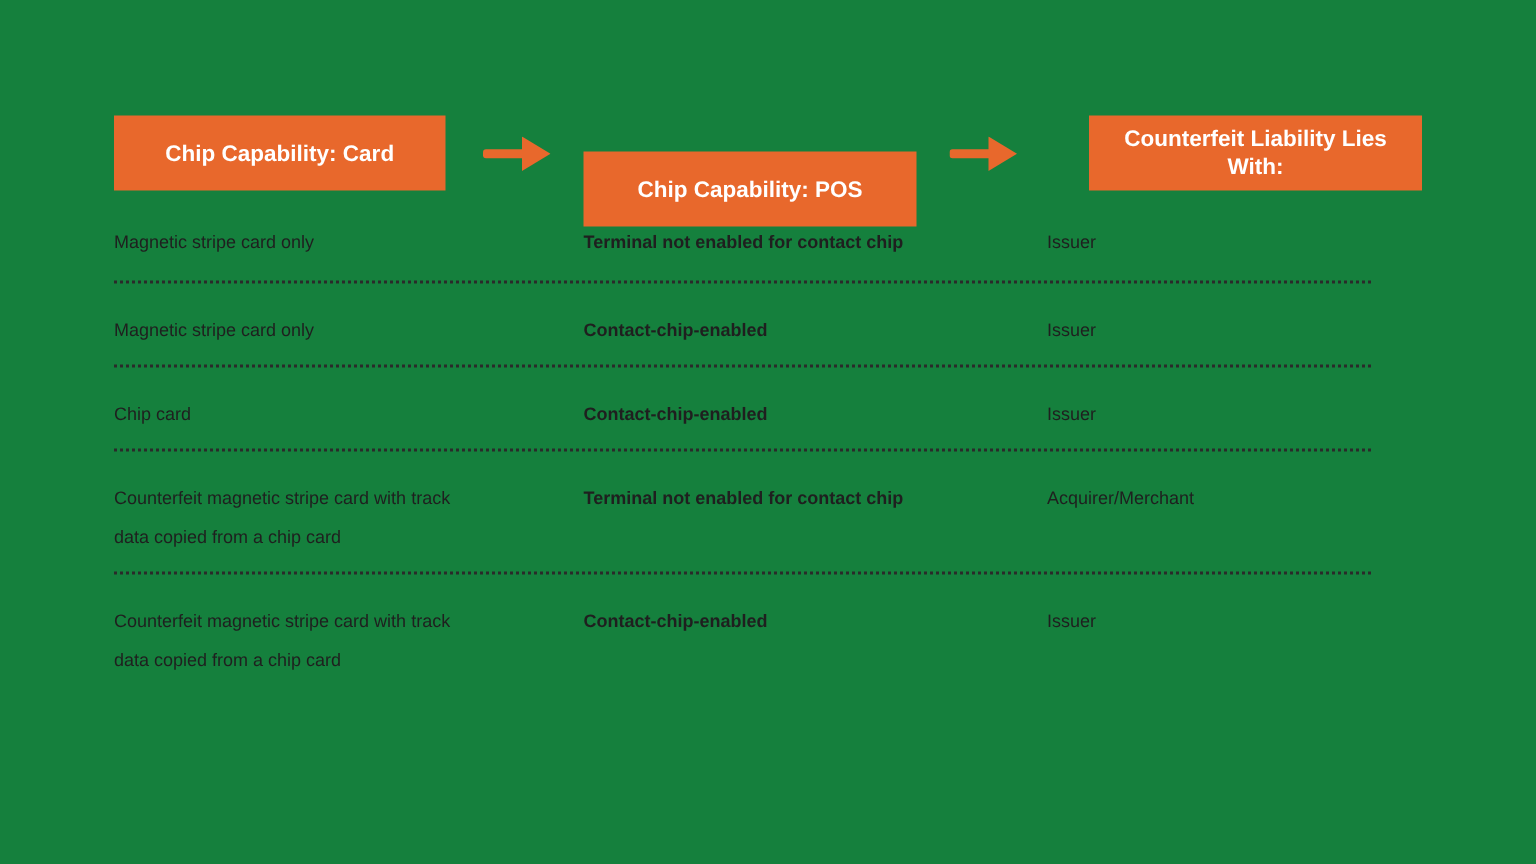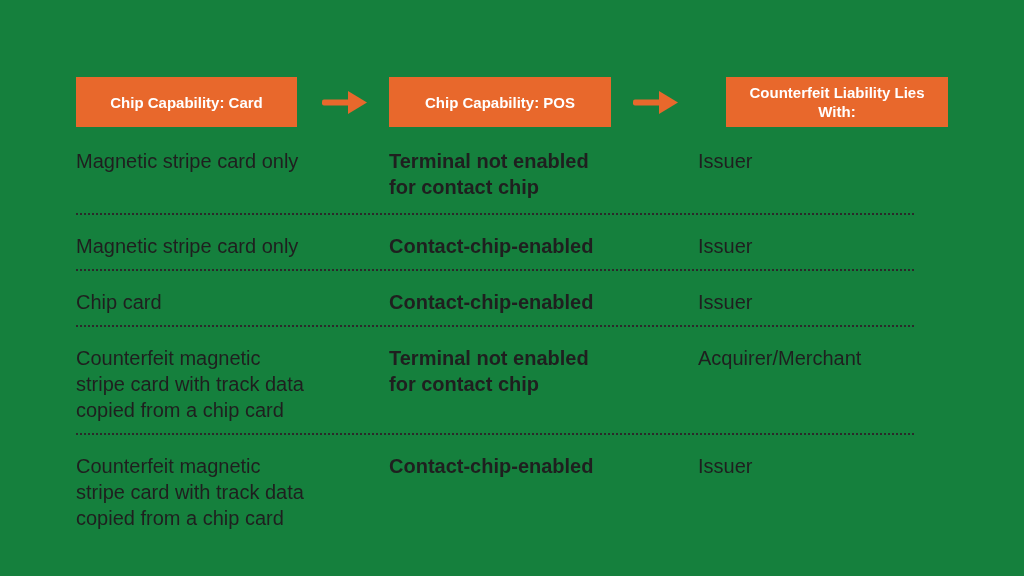--- a/index.html
+++ b/index.html
@@ -35,39 +35,39 @@
     font-weight: bold;
     font-size: 15px;
     line-height: 19px;
     display: flex;
     align-items: center;
     justify-content: center;
     text-align: center;
     padding: 0 10px;
   }
   .hbox.w1 { width: 221px; }
-  .hbox.w2 { width: 222px; }
+  .hbox.w2 { width: 222px; margin-top: 24px; }
   .hbox.w3 { width: 222px; margin-left: 28px; }
   .arrow {
     position: absolute;
     top: 14px;
     width: 45px;
     height: 23px;
   }
   .arrow.a1 { left: 246px; }
   .arrow.a2 { left: 557px; }
   
   .row {
     display: grid;
     grid-template-columns: 313px 309px 222px;
     padding: 18px 0 10px 0;
   }
   .row.first { padding-top: 21px; padding-bottom: 13px; }
   .cell {
-    font-size: 20px;
+    font-size: 12px;
     line-height: 26px;
     color: #1f1f1f;
   }
   .cell.c1 { max-width: 232px; }
   .cell.c2 { max-width: 216px; font-weight: bold; }
   .cell.c3 { max-width: 222px; }
   .sep {
     width: 838px;
     height: 0;
     border-top: 2px dotted #2a2a2a;

